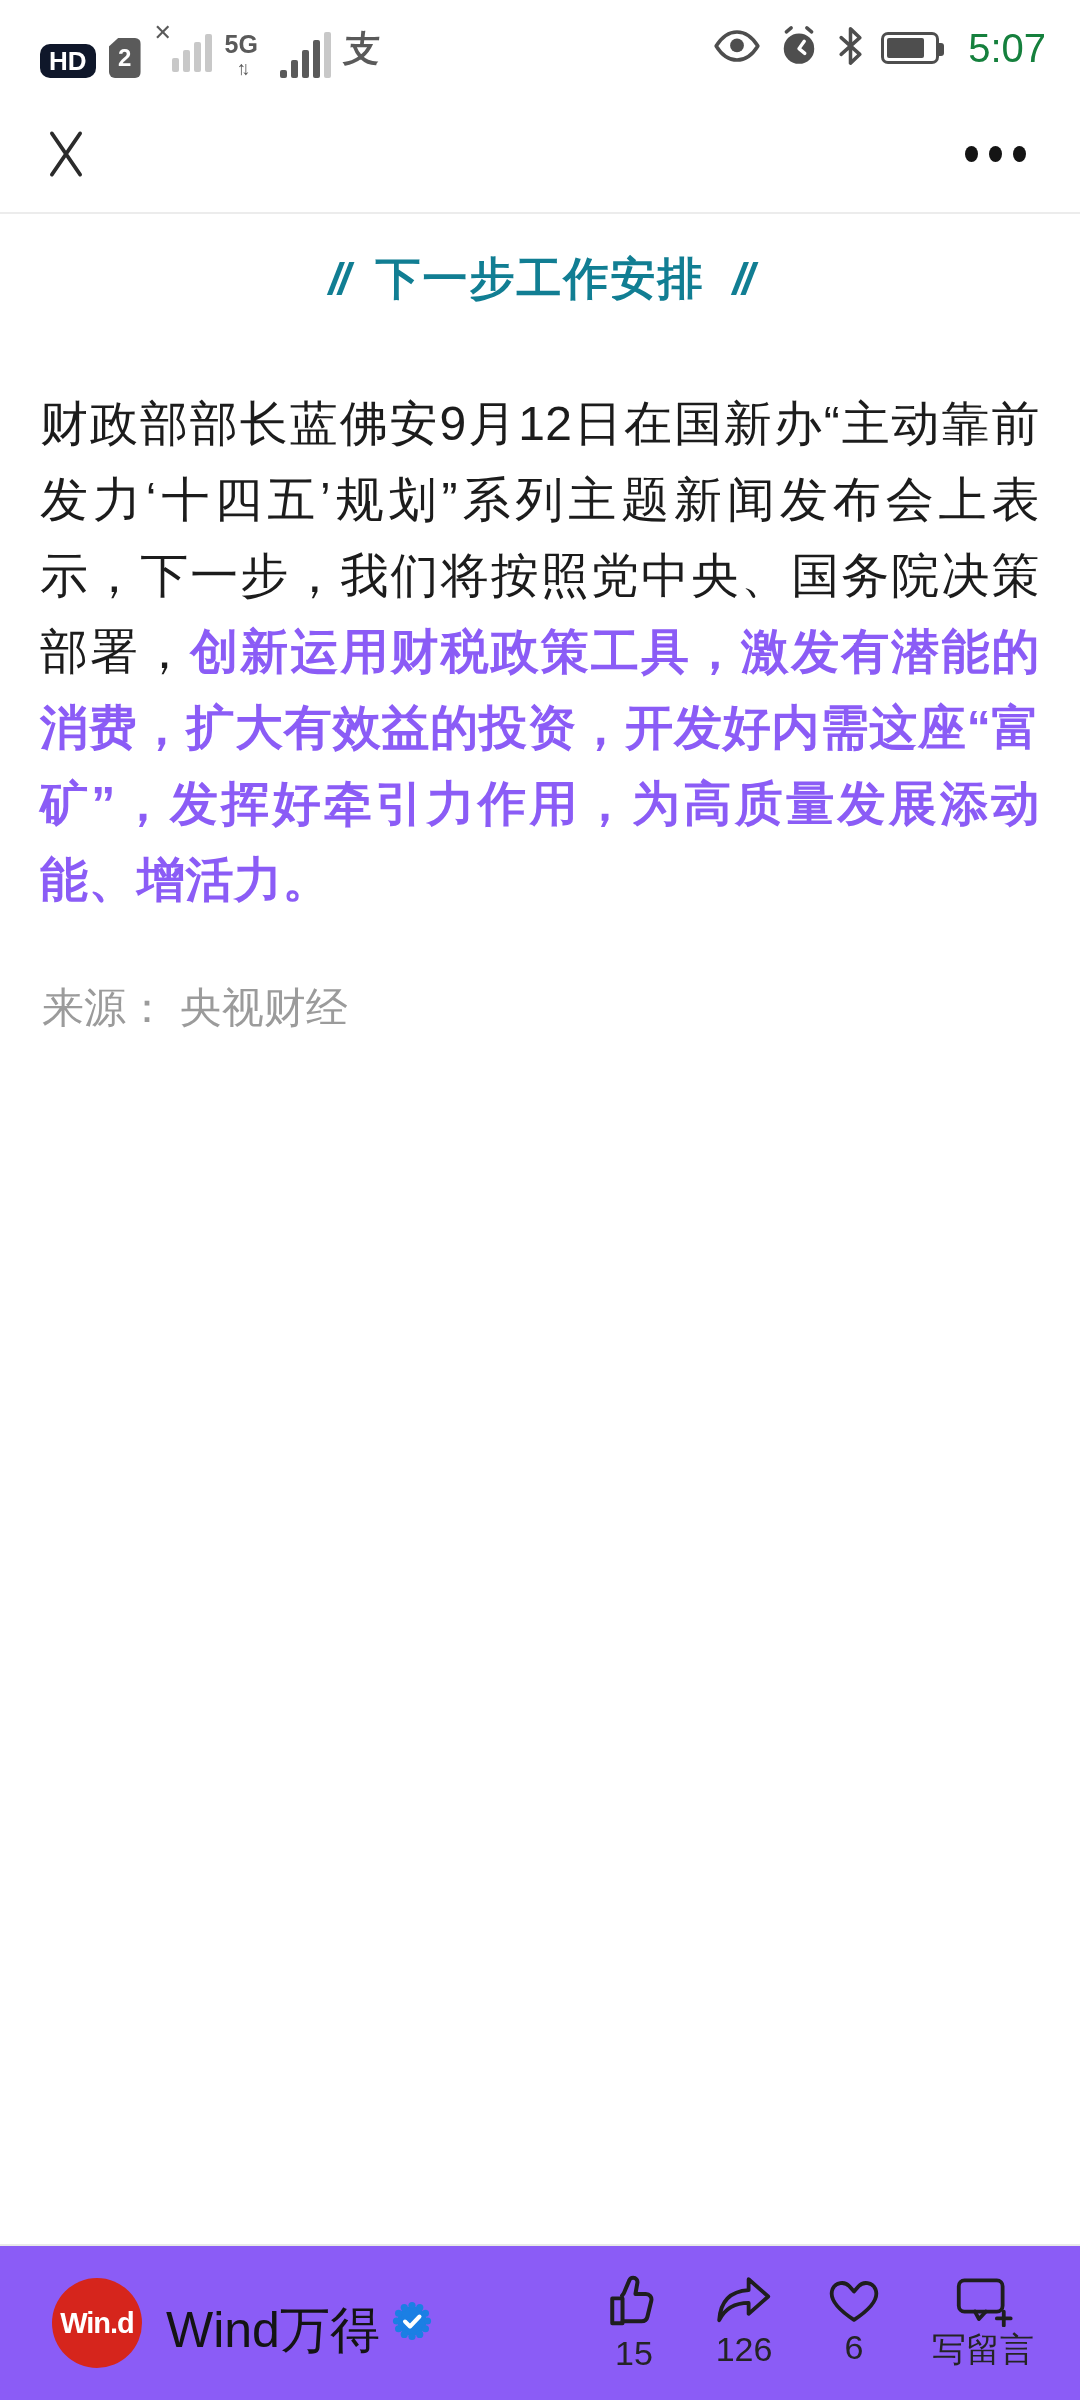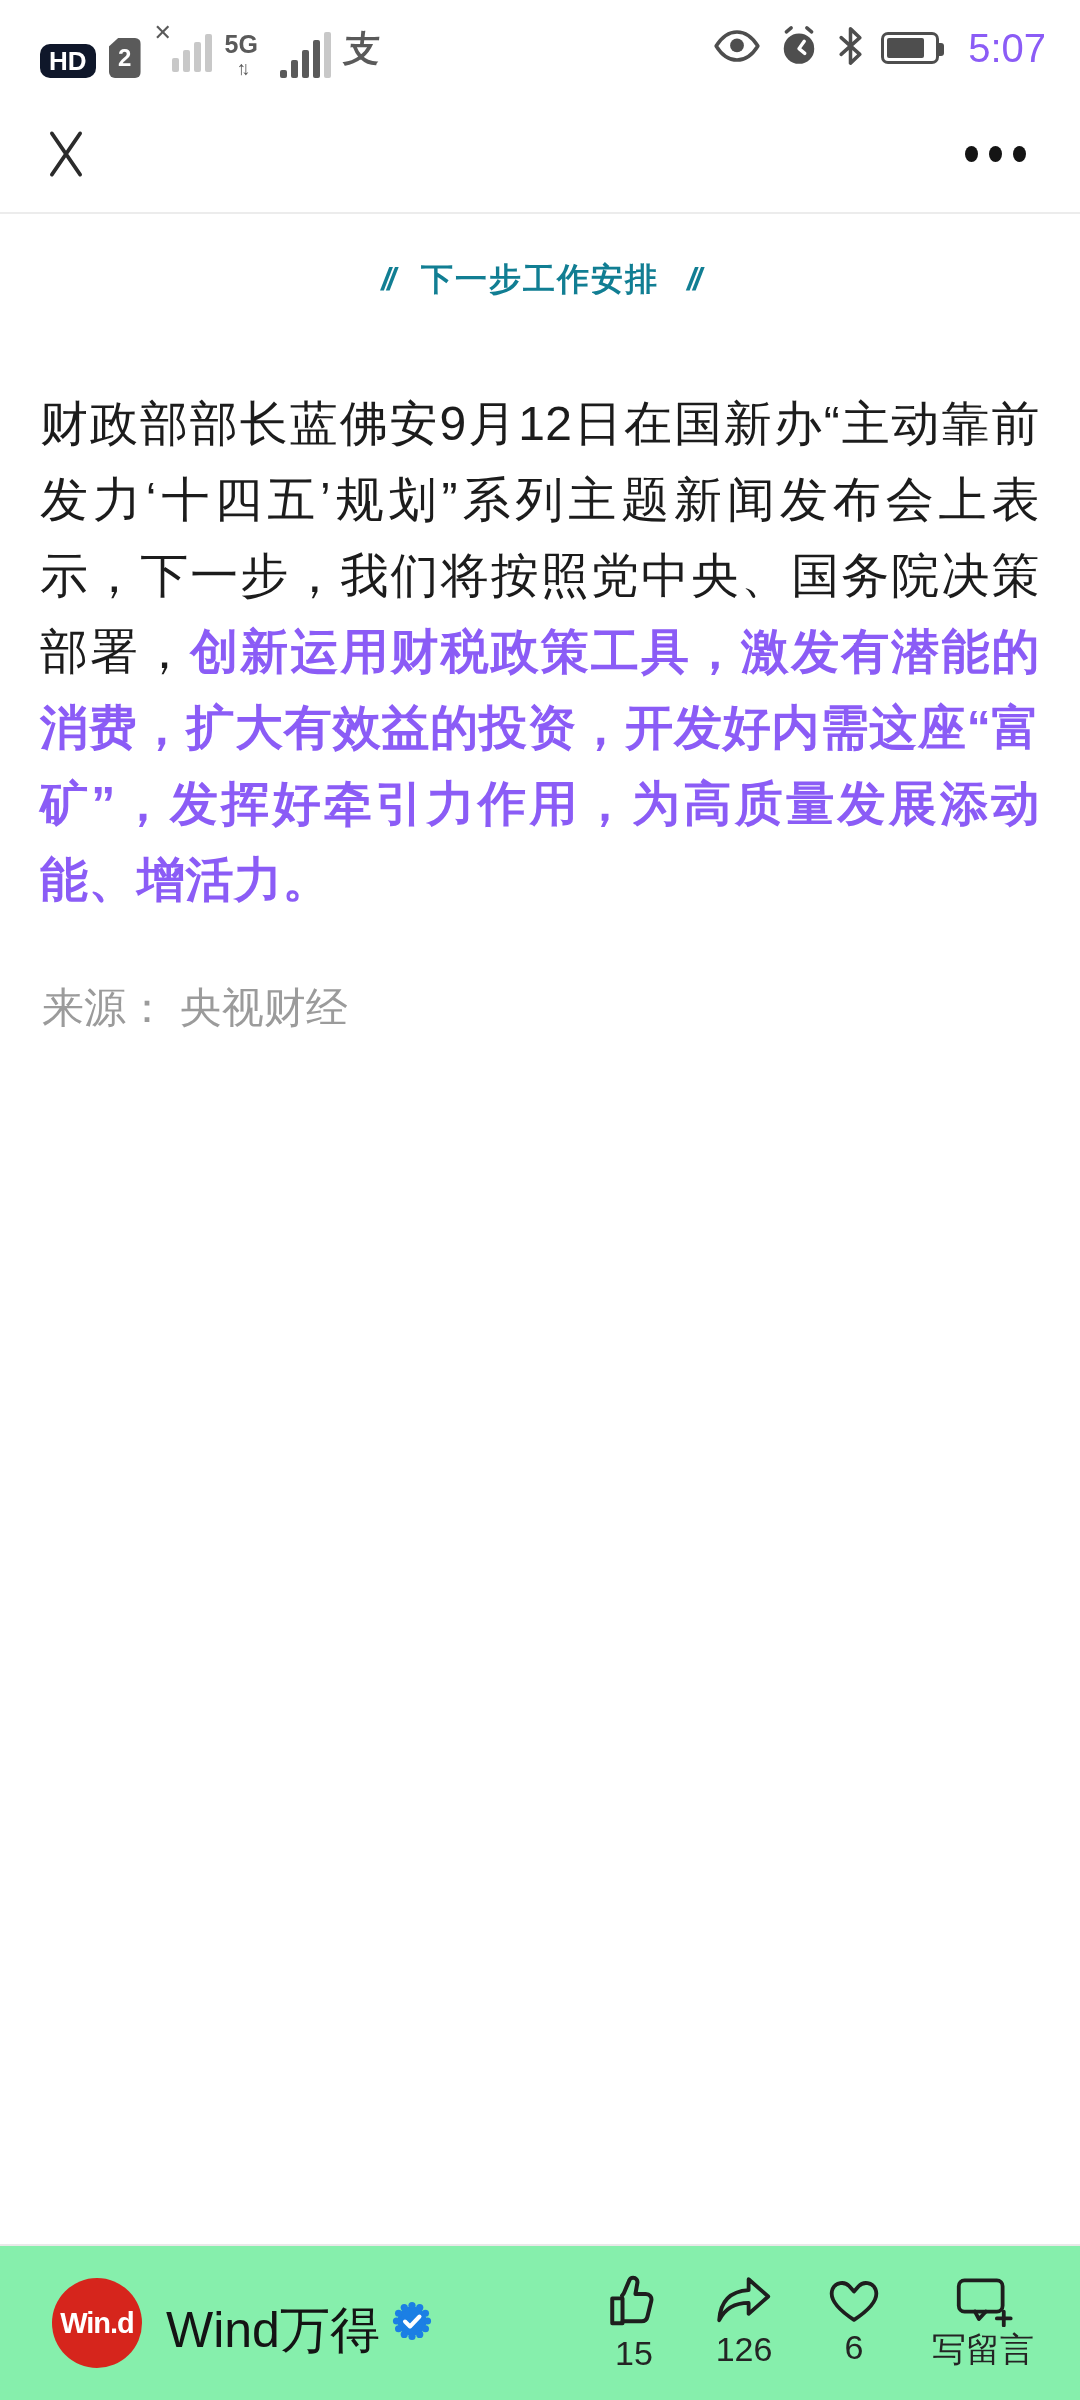--- a/index.html
+++ b/index.html
@@ -24,41 +24,41 @@
   .g5-col{display:flex;flex-direction:column;align-items:center;line-height:1;}
   .g5-label{font-size:25px;font-weight:bold;color:#5a5a5a;}
   .g5-arrows{font-size:19px;color:#5a5a5a;letter-spacing:-5px;margin-top:2px;}
   .alipay{font-size:36px;color:#5a5a5a;font-weight:bold;transform:skewX(-6deg);padding-bottom:4px;}
   .sb-spacer{flex:1;}
   .sb-right{display:flex;align-items:center;gap:17px;}
   .battery{position:relative;width:58px;height:32px;border:3px solid #4e4e4e;border-radius:7px;
     display:flex;align-items:center;padding:3px;box-sizing:border-box;}
   .battery .level{height:100%;width:80%;background:#4e4e4e;border-radius:2px;}
   .battery .nub{position:absolute;right:-8px;top:8px;width:5px;height:13px;background:#4e4e4e;border-radius:0 3px 3px 0;}
-  .sb-time{font-size:40px;color:#8b5cf6;margin-left:12px;}
+  .sb-time{font-size:40px;color:#15803d;margin-left:12px;}
   
   .nav-bar{height:118px;display:flex;align-items:center;justify-content:space-between;
     padding:0 54px 0 46px;border-bottom:2px solid #ececec;box-sizing:border-box;}
   .close-btn svg{display:block;}
   .more-btn{display:flex;gap:11px;align-items:center;}
   .more-btn .dot{width:13px;height:16px;border-radius:50%;background:#141414;}
   
   .content{padding:36px 40px 0 40px;}
-  .title{color:#117E93;font-size:32px;line-height:58px;font-weight:800;text-align:center;
+  .title{color:#117E93;font-size:45px;line-height:58px;font-weight:800;text-align:center;
     margin:0 0 78px 0;letter-spacing:2px;}
   .title .slash{font-style:italic;font-weight:800;letter-spacing:-3px;}
   .title .slash.l{margin-right:28px;}
   .title .slash.r{margin-left:28px;}
   .para{font-size:48px;line-height:76px;color:#1c1c1c;margin:0 0 62px 0;
     text-align:justify;letter-spacing:.5px;word-break:break-all;}
   .seg-teal{color:#8b5cf6;font-weight:700;}
   .seg-dashed{text-decoration:underline dashed #8FD6AD;text-decoration-thickness:7px;text-underline-offset:15px;}
   .source{color:#9B9B9B;font-size:42px;margin:30px 0 0 2px;}
   
-  .bottom-bar{position:absolute;left:0;right:0;bottom:0;height:156px;background:#86efac;
+  .bottom-bar{position:absolute;left:0;right:0;bottom:0;height:156px;background:#8b5cf6;
     border-top:2px solid #e9e9e9;display:flex;align-items:center;padding:0 46px 0 52px;box-sizing:border-box;}
   .account{display:flex;align-items:center;}
   .logo{width:90px;height:90px;border-radius:50%;background:#D6251C;color:#fff;
     display:flex;align-items:center;justify-content:center;font-size:29px;font-weight:bold;letter-spacing:-1px;}
   .account-name{font-size:50px;color:#141414;margin:14px 12px 0 24px;font-weight:500;}
   .actions{margin-left:auto;display:flex;align-items:flex-start;gap:46px;}
   .action{display:flex;flex-direction:column;align-items:center;gap:4px;min-width:64px;}
   .action svg{display:block;}
   .action .count{font-size:34px;color:#242424;line-height:1.1;white-space:nowrap;}
   .icon-stroke{stroke:#1e1e1e;stroke-width:3.3;fill:none;stroke-linecap:round;stroke-linejoin:round;}

